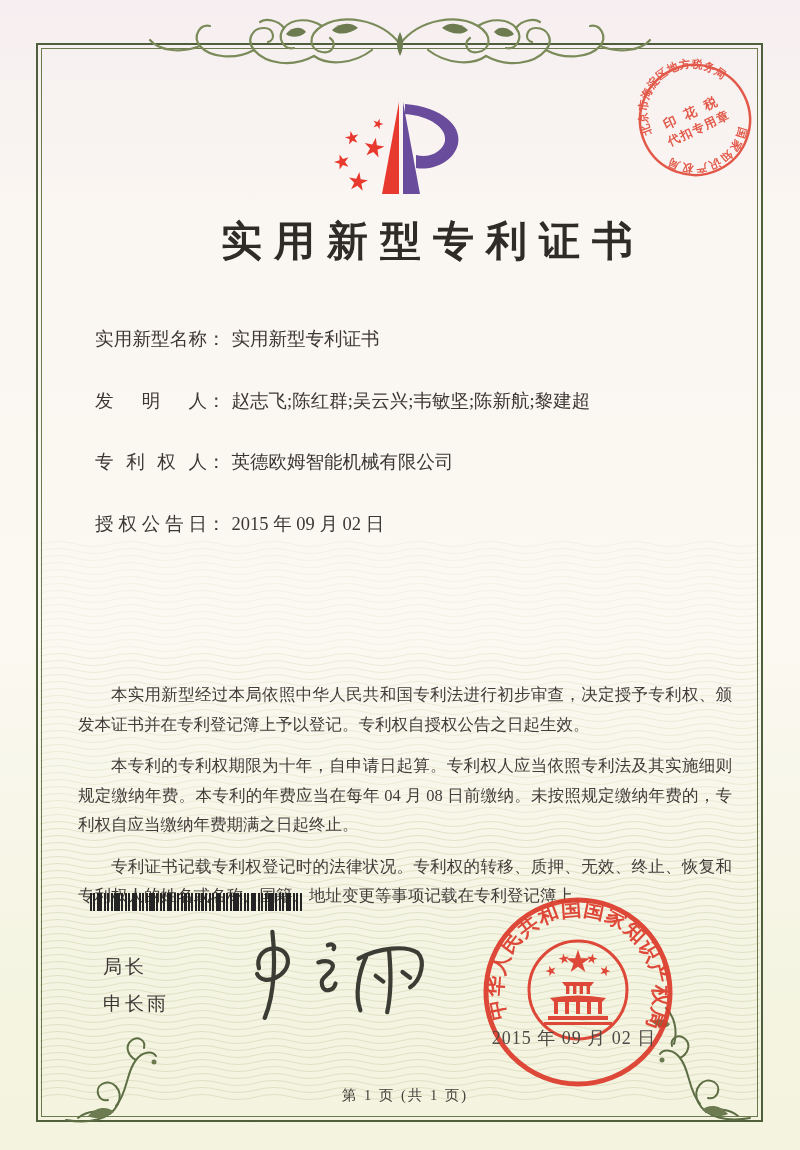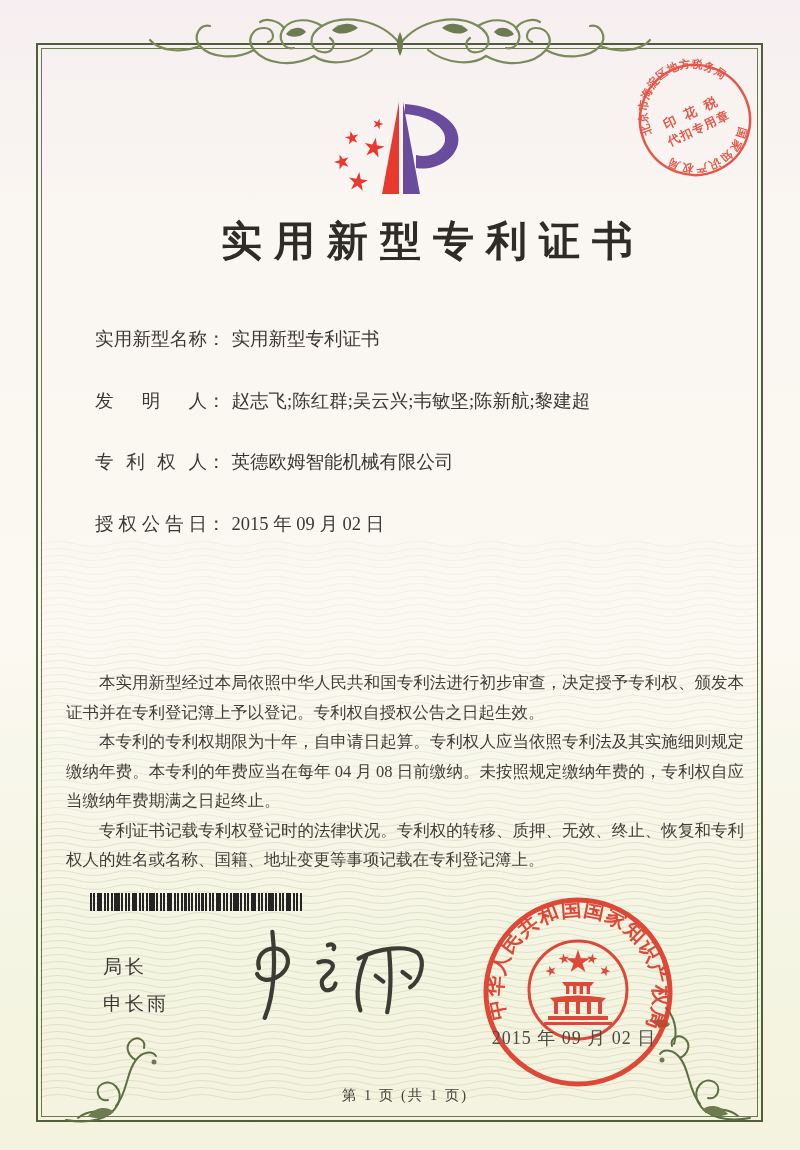--- a/index.html
+++ b/index.html
@@ -15,21 +15,21 @@
   .cert-no{position:absolute;left:94px;top:97px;font-size:18px;letter-spacing:4px;color:#4c4a48;}
   .logo{position:absolute;left:322px;top:90px;z-index:3;}
   .title{position:absolute;left:0;top:214px;width:100%;text-align:center;
          font-size:41px;font-weight:600;letter-spacing:12px;color:#2e2b29;text-indent:12px;padding-left:27px;}
   .fields{position:absolute;left:95px;top:326px;width:620px;font-size:18.5px;}
   .field-row{height:61.5px;line-height:26px;white-space:nowrap;}
   .f-label{display:inline-block;width:112px;text-align:justify;text-align-last:justify;}
   .f-colon{display:inline-block;margin-right:6px;}
   .paras{position:absolute;left:66px;top:668px;width:678px;font-size:16.5px;line-height:29.5px;
          text-align:justify;color:#423c39;}
-  .paras p{margin:0;text-indent:2em;}
+  .paras p{margin:12px;text-indent:2em;}
   .barcode{position:absolute;left:90px;top:893px;width:212px;height:18px;
     background:
       repeating-linear-gradient(90deg,#242424 0 1.5px,transparent 1.5px 3.5px),
       repeating-linear-gradient(90deg,#242424 0 2px,transparent 2px 7px),
       repeating-linear-gradient(90deg,transparent 0 9px,#242424 9px 12px,transparent 12px 17px);}
   .sig-block{position:absolute;left:103px;top:948px;font-size:19px;color:#3a3633;line-height:37px;letter-spacing:3px;}
   .sig-svg{position:absolute;left:215px;top:918px;}
   .seal{position:absolute;left:466px;top:880px;z-index:4;opacity:.92;}
   .stamp{position:absolute;left:625px;top:50px;z-index:4;opacity:.88;}
   .footer{position:absolute;left:0;top:1086px;width:770px;text-align:center;

